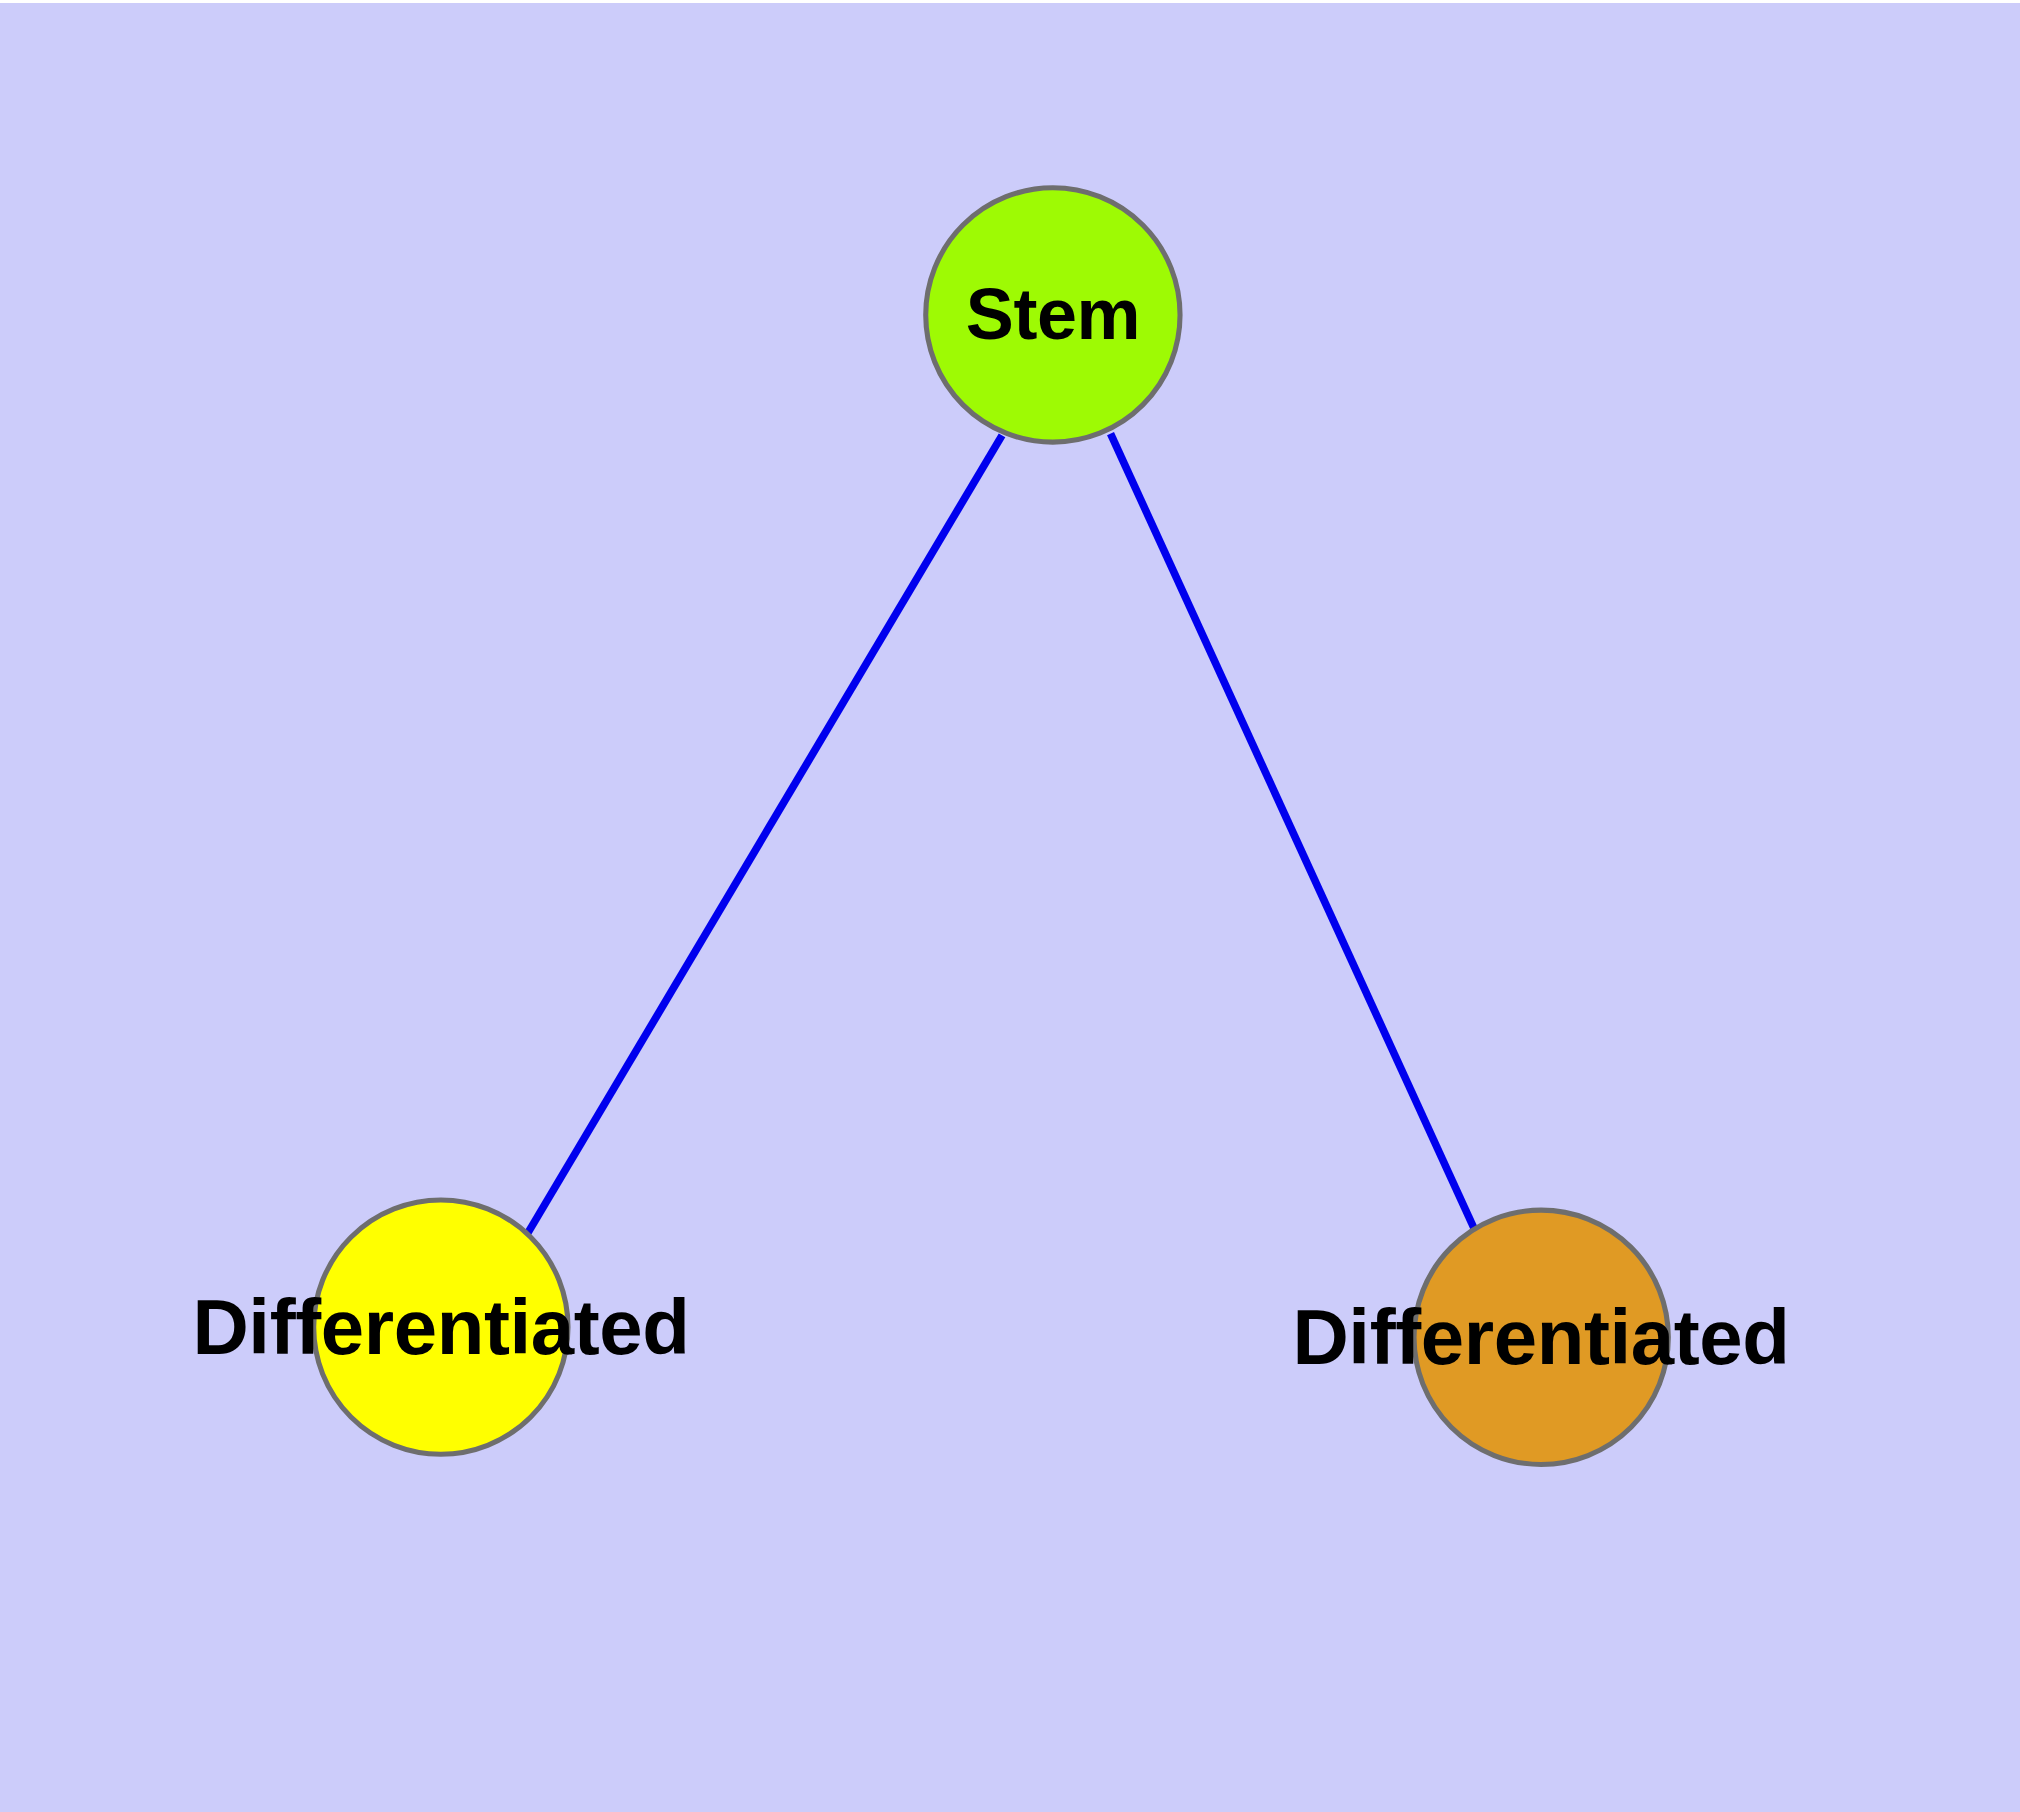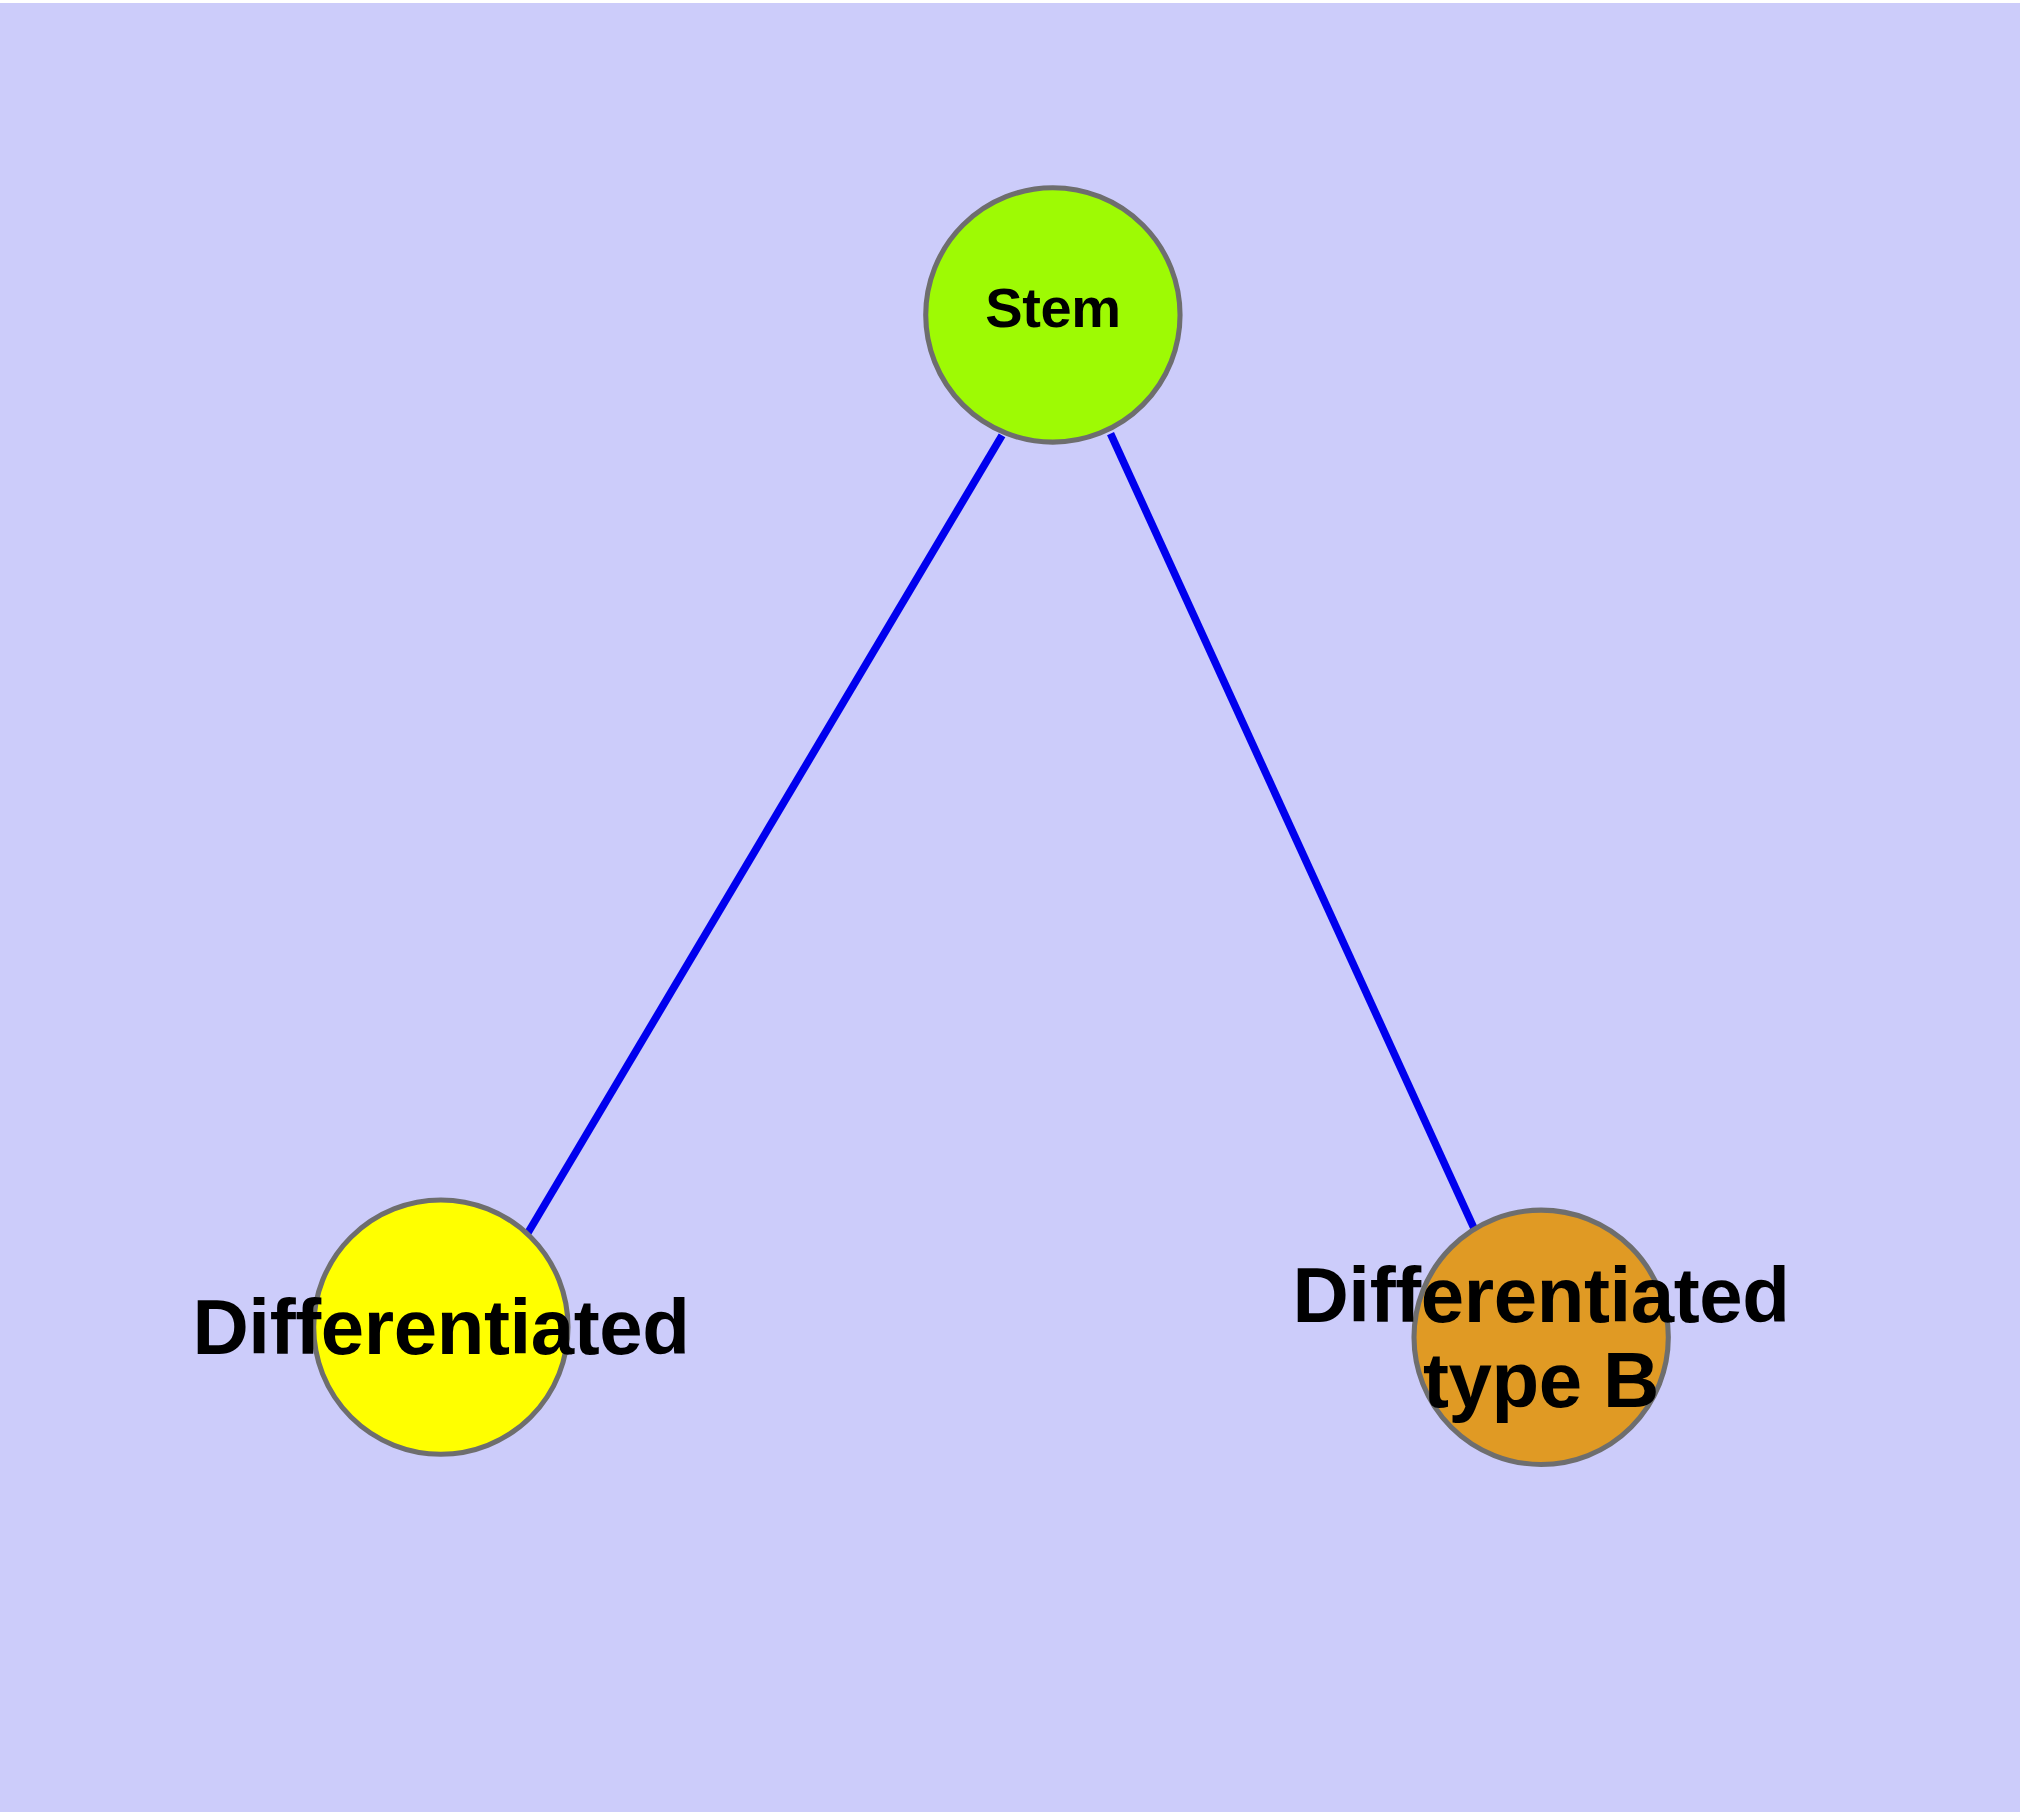--- a/index.html
+++ b/index.html
@@ -69,26 +69,25 @@
         <line class="graph-edge" x1="1182" y1="510" x2="622" y2="1452" stroke="#0000ee" stroke-width="9"></line>
         <line class="graph-edge" x1="1310" y1="508" x2="1740" y2="1448" stroke="#0000ee" stroke-width="9"></line>
       </g>
       <g>
         <circle class="node-circle" cx="1242" cy="368" r="150" fill="#9efa04" stroke="#6e6e6e" stroke-width="6"></circle>
         <circle class="node-circle" cx="520" cy="1562" r="150" fill="#ffff00" stroke="#6e6e6e" stroke-width="6"></circle>
         <circle class="node-circle" cx="1818" cy="1574" r="150" fill="#e09a24" stroke="#6e6e6e" stroke-width="6"></circle>
       </g>
     </svg>
 
-    <div class="node-label" style="left: 1053px; top: 305px; color: rgb(0, 0, 0); font-size: 56px;">
+    <div class="node-label" style="left: 1053px; top: 312px; color: rgb(0, 0, 0); font-size: 72px;">
         <span class="lbl-line">Stem</span>
       </div>
     <div class="node-label" style="left: 441px; top: 1324px; color: rgb(0, 0, 0); font-size: 78px;">
         <span class="lbl-line">Differentiated</span>
       </div>
     <div class="node-label" style="left: 1541px; top: 1334px; color: rgb(0, 0, 0); font-size: 78px;">
         <span class="lbl-line">Differentiated</span>
-        <span class="lbl-line">type B</span>
       </div>
 
   </div>
 </div>
 
 
 </body></html>

